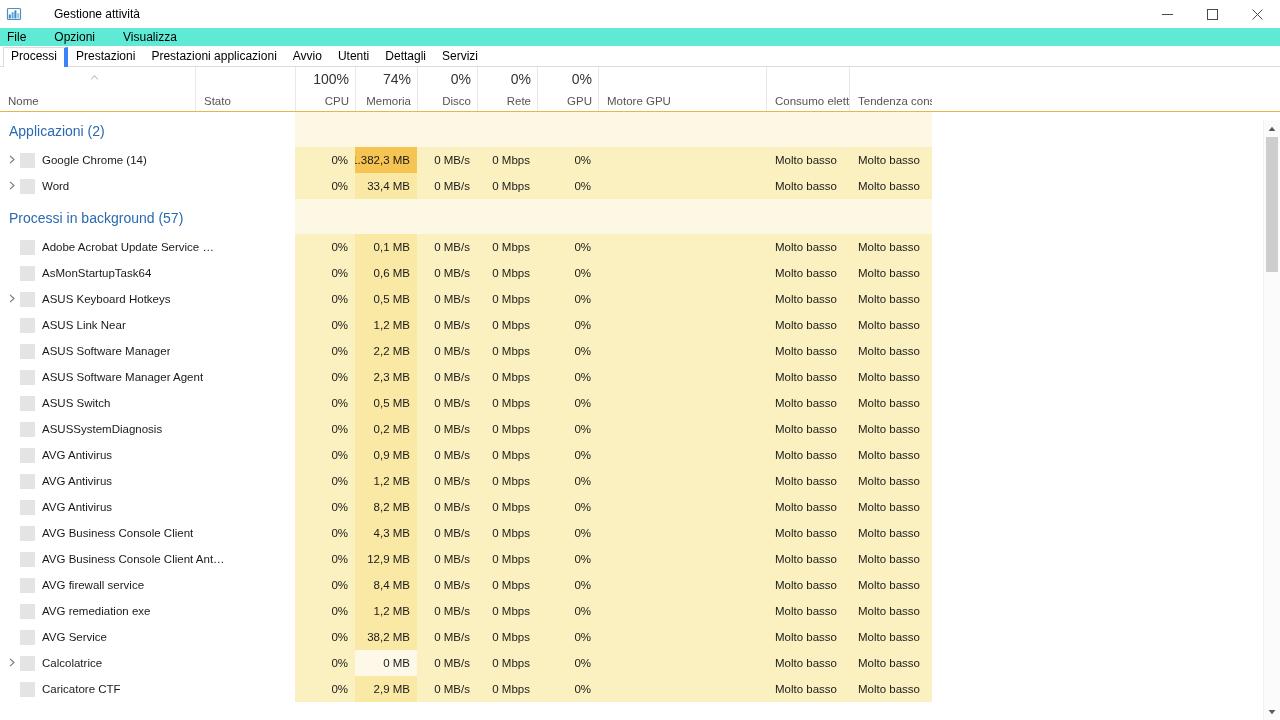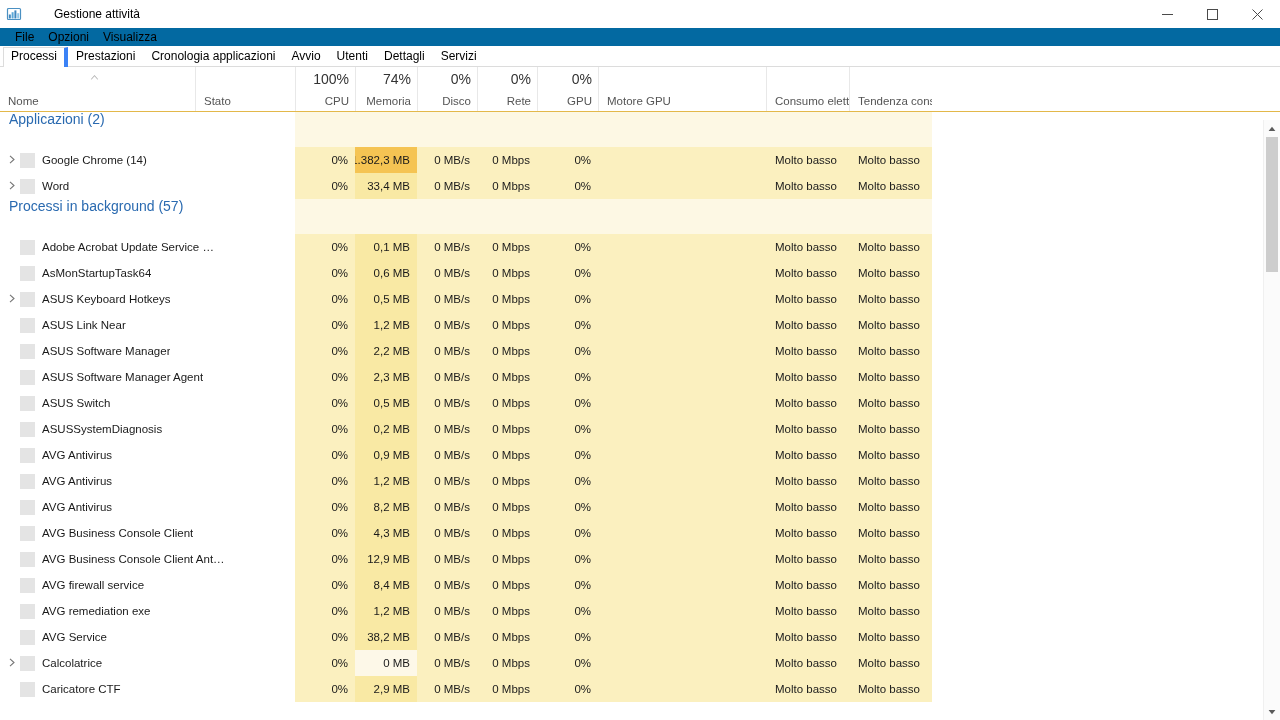--- a/index.html
+++ b/index.html
@@ -61,23 +61,24 @@
     background: transparent;
     border: none;
     padding: 0;
   }
 
   
   .menubar {
     height: 18px;
     display: flex;
     align-items: center;
-    padding-left: 8px;
-    background: #0369a1;
+    padding-left: 0;
+    background: #5eead4;
     user-select: none;
+    gap: 14px;
   }
   .menu-item {
     font-size: 12px;
     color: #000000;
     padding: 1px 7px;
     line-height: 16px;
   }
 
   
   .tabstrip {
@@ -224,21 +225,21 @@
   .pname {
     font-size: 11.5px;
     color: #1a1a1a;
     overflow: hidden;
     text-overflow: ellipsis;
     white-space: nowrap;
   }
   .sectitle {
     position: absolute;
     left: 9px;
-    bottom: 20px;
+    bottom: 8px;
     font-size: 14px;
     color: #2a6ab0;
     white-space: nowrap;
   }
 
   
   .heat-row     { background: #fbf0bf; }
   .heat-row-mem { background: #f9e9a4; }
   .heat-sec     { background: #fdf8e4; }
   .heat-hot     { background: #f5c453; }
@@ -324,21 +325,21 @@
 
   <div class="menubar" id="menubar">
       <div class="menu-item">File</div>
       <div class="menu-item">Opzioni</div>
       <div class="menu-item">Visualizza</div>
     </div>
 
   <div class="tabstrip" id="tabstrip">
       <div class="tab selected">Processi</div>
       <div class="tab">Prestazioni</div>
-      <div class="tab">Cronologia applicazioni</div>
+      <div class="tab">Prestazioni applicazioni</div>
       <div class="tab">Avvio</div>
       <div class="tab">Utenti</div>
       <div class="tab">Dettagli</div>
       <div class="tab">Servizi</div>
     </div>
 
   <div class="colheader" id="colheader">
       <div class="hcell left" style="left: 0px; width: 195px;">
         <div class="lbl">Nome</div>
         <div class="sortcaret"><svg width="9" height="6" viewBox="0 0 9 6">

